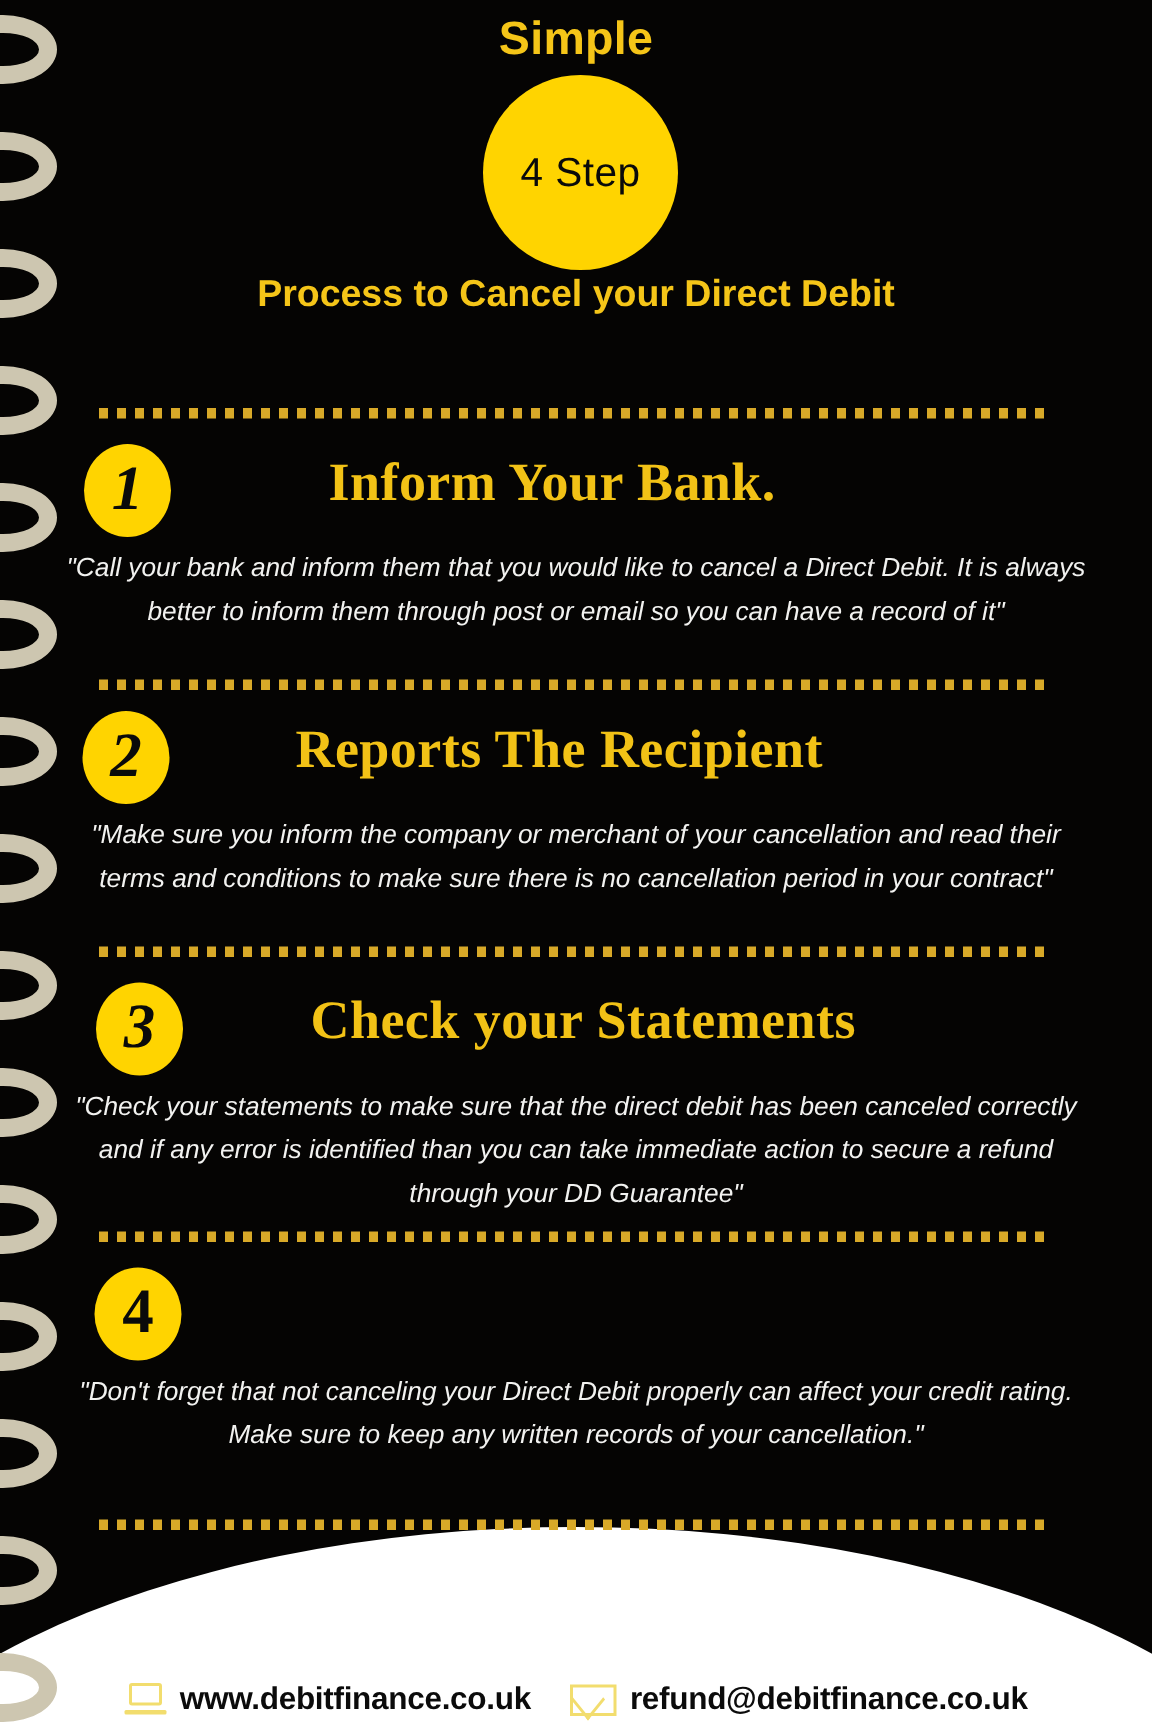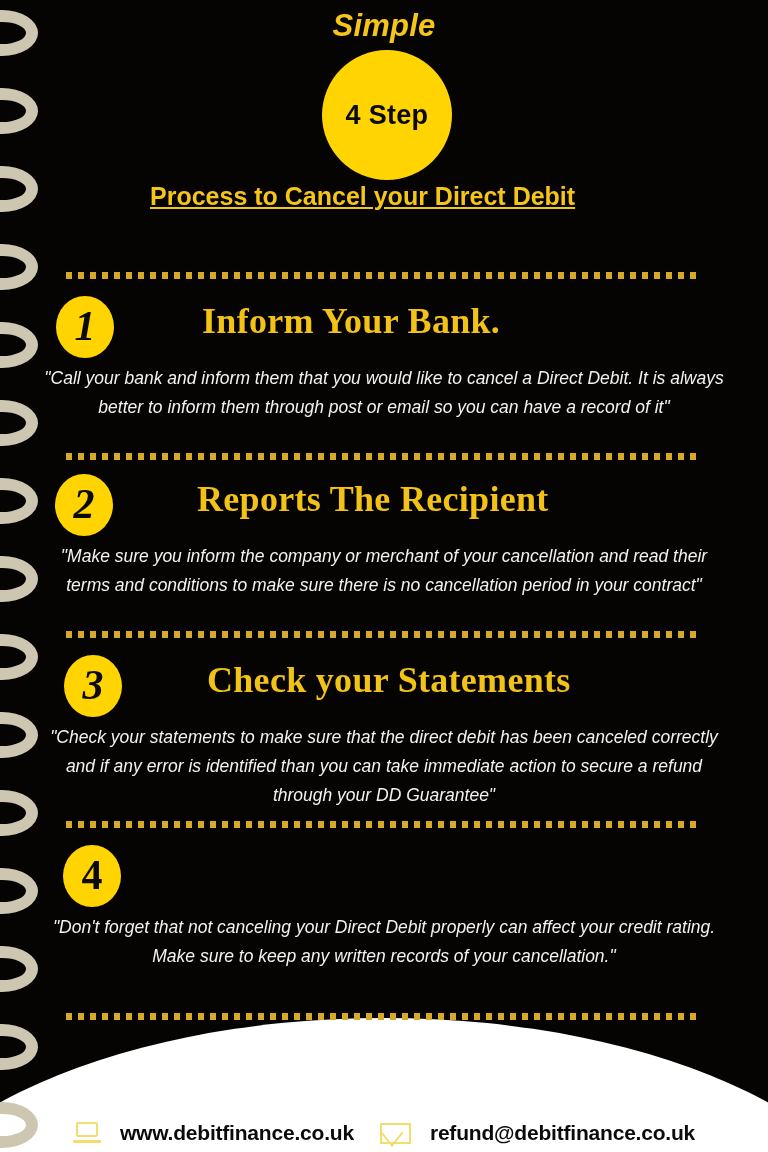--- a/index.html
+++ b/index.html
@@ -51,51 +51,49 @@
   #title-simple {
     position: absolute;
     top: 8px;
     left: 0;
     width: 768px;
     text-align: center;
     color: #f5c518;
     font-size: 31px;
     font-weight: bold;
     letter-spacing: .2px;
-    font-style: italic;
   }
   #step-badge {
     position: absolute;
     left: 322px;
     top: 50px;
     width: 130px;
     height: 130px;
     border-radius: 50%;
     background: #ffd400;
     display: flex;
     align-items: center;
     justify-content: center;
   }
   #step-badge-label {
     color: #0a0a0a;
     font-size: 27px;
-    font-weight: bold;
+    font-weight: normal;
     letter-spacing: .3px;
   }
   #title-sub {
     position: absolute;
     top: 178px;
     left: 150px;
     width: 468px;
-    text-align: left;
+    text-align: center;
     color: #f5c518;
     font-size: 25px;
     font-weight: bold;
     line-height: 36px;
-    text-decoration: underline;
   }
 
   
   .divider {
     position: absolute;
     left: 66px;
     width: 636px;
     height: 7px;
     z-index: 22;
     background-image: linear-gradient(to right, #d8a928 0px, #d8a928 6px, transparent 6px, transparent 12px);
@@ -151,21 +149,21 @@
     font-style: italic;
     line-height: 29px;
     text-align: center;
     margin: 0 auto;
     width: 680px;
   }
 
   
   #step-1 { top: 296px; }
   #step-1 .step-circle { left: 56px; }
-  #step-1 .step-title  { left: 202px; }
+  #step-1 .step-title  { left: 219px; }
   #step-1 .step-body   { margin-top: 4px; }
 
   #step-2 { top: 474px; }
   #step-2 .step-circle { left: 55px; }
   #step-2 .step-title  { left: 197px; }
   #step-2 .step-body   { margin-top: 4px; }
 
   #step-3 { top: 655px; }
   #step-3 .step-circle { left: 64px; }
   #step-3 .step-title  { left: 177px; margin-left: 30px; }
@@ -195,21 +193,21 @@
     height: 38px;
     z-index: 30;
     display: flex;
     align-items: center;
     justify-content: center;
     gap: 26px;
   }
   .contact-item {
     display: flex;
     align-items: center;
-    gap: 19px;
+    gap: 9px;
   }
   .contact-text {
     color: #0b0b0b;
     font-size: 21px;
     font-weight: bold;
     letter-spacing: -.2px;
   }
   .laptop-icon {
     position: relative;
     width: 28px;

